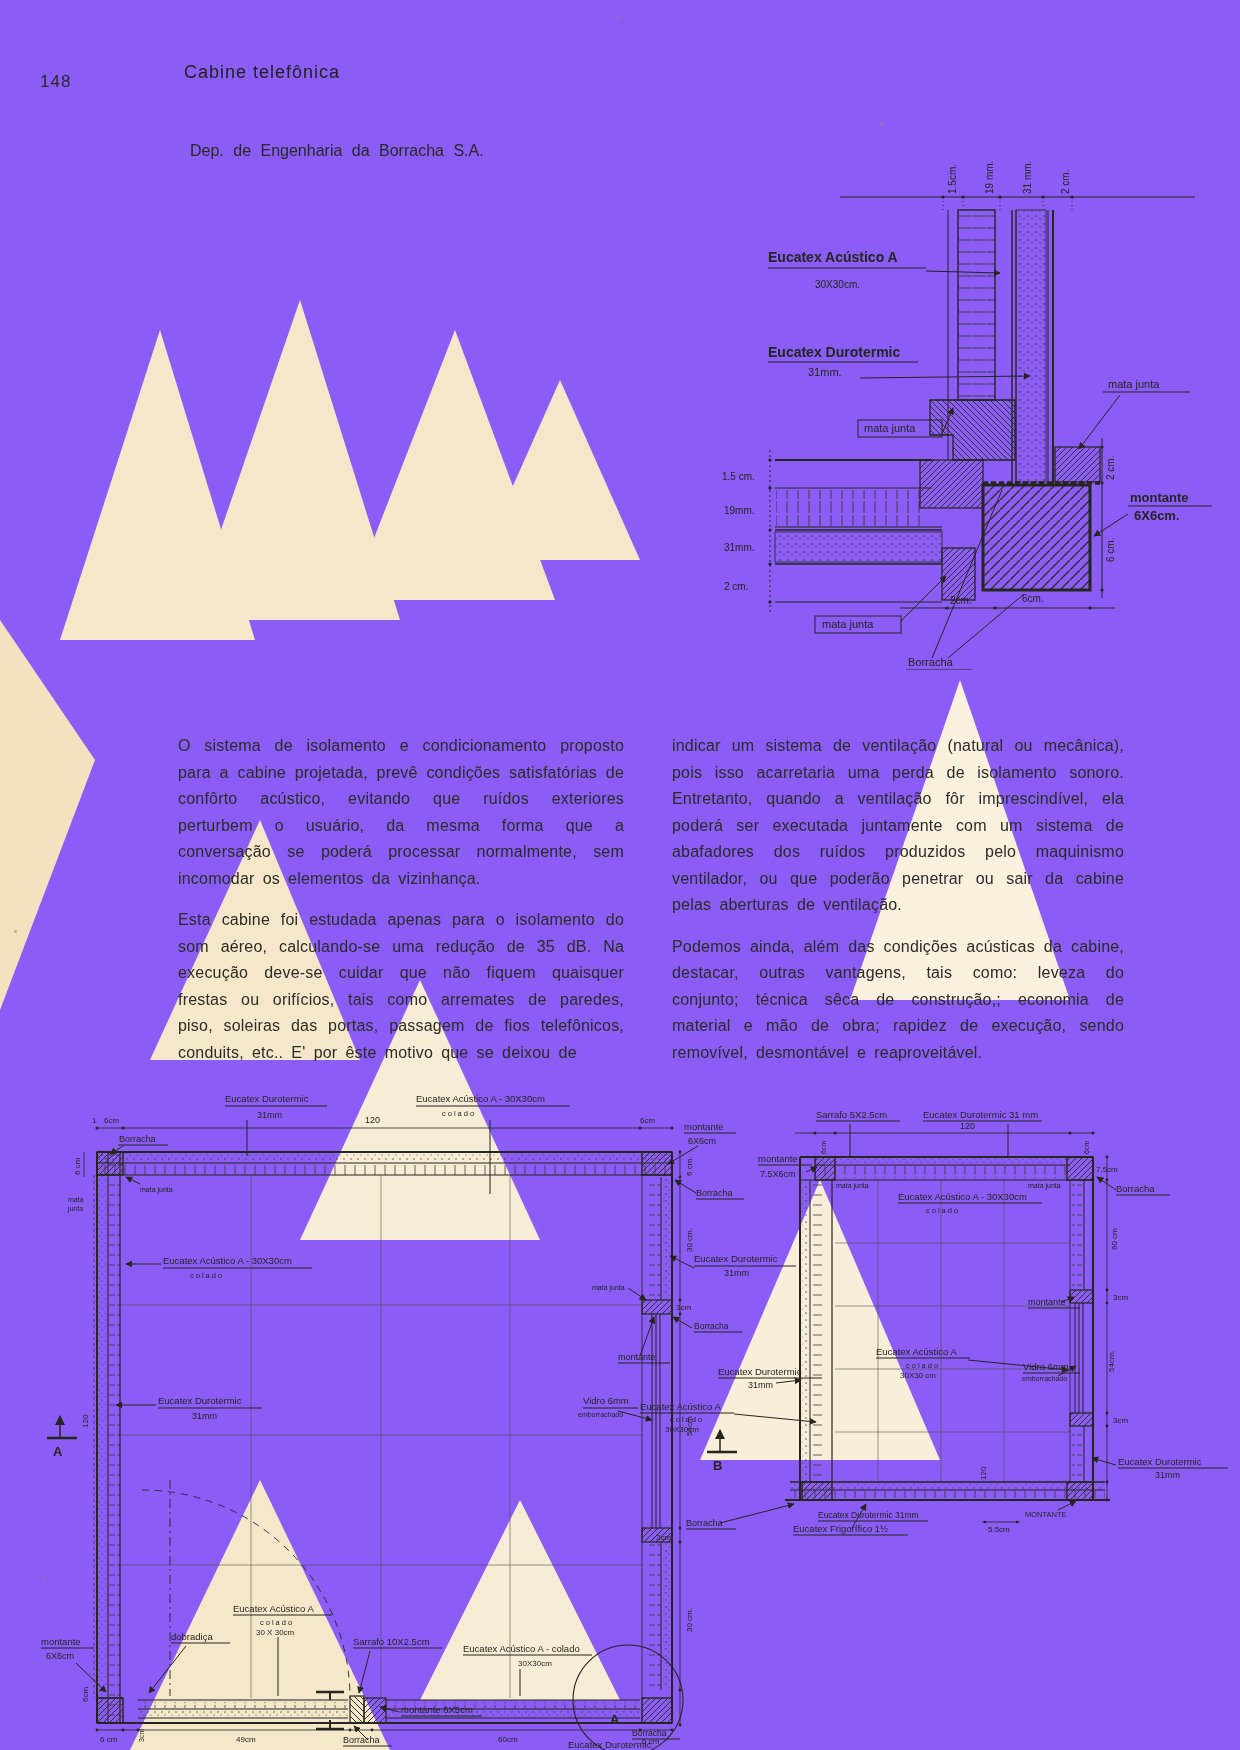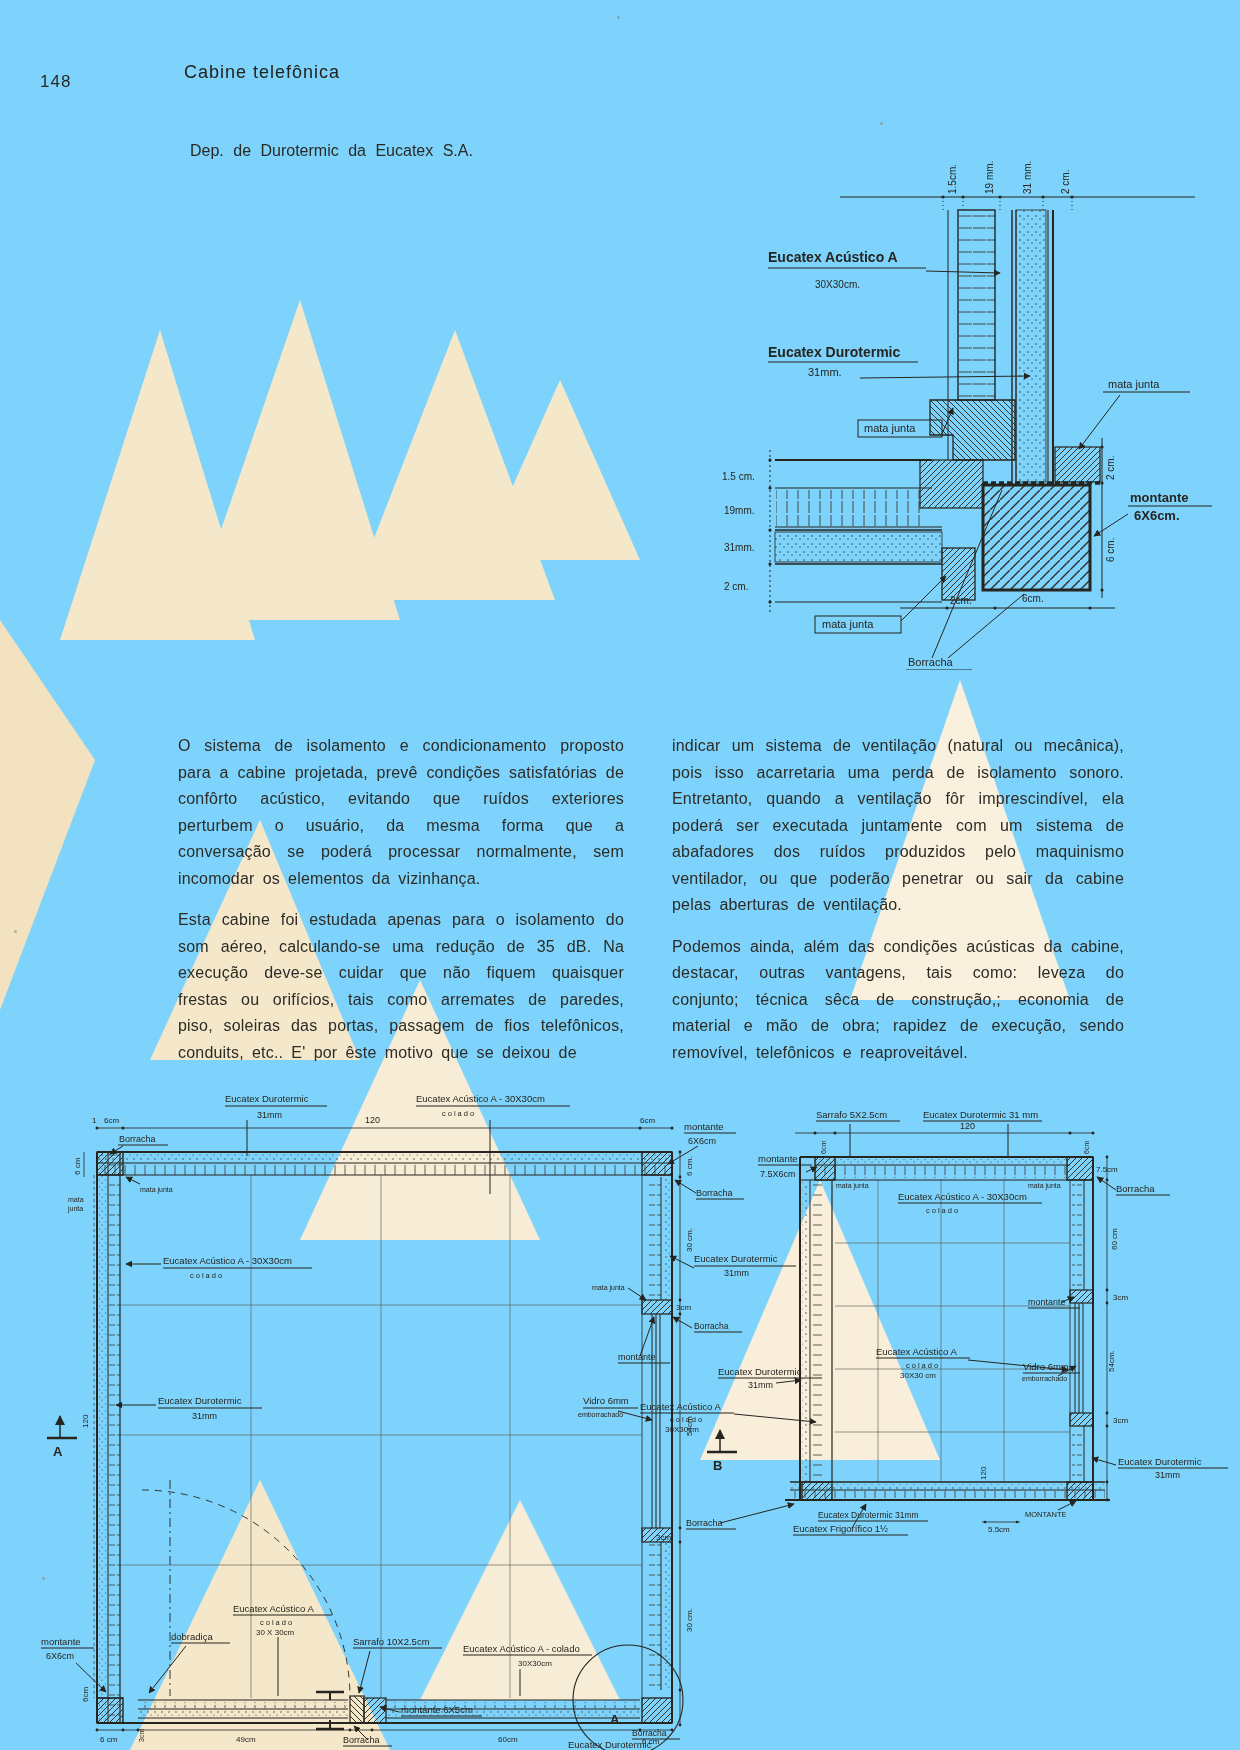--- a/index.html
+++ b/index.html
@@ -1,16 +1,16 @@
 <!DOCTYPE html>
 <html><head>
 <meta charset="utf-8">
 <style>
   html,body{margin:0;padding:0;background:#d8d4c9;}
-  .page{position:relative;width:1240px;height:1750px;background:#7dd3fc;overflow:hidden;
+  .page{position:relative;width:1240px;height:1750px;background:#8b5cf6;overflow:hidden;
         font-family:"Liberation Sans",sans-serif;color:#26251f;}
   .abs{position:absolute;}
   
   .pagenum{position:absolute;left:40px;top:72px;font-size:17px;letter-spacing:1px;color:#2a2925;}
   .title{position:absolute;left:184px;top:62px;font-size:18px;font-weight:normal;letter-spacing:1px;color:#23221e;}
   .subtitle{position:absolute;left:190px;top:142px;font-size:16px;word-spacing:5px;color:#2a2925;}
   
   .col{position:absolute;top:733px;font-size:16px;line-height:26.5px;text-align:justify;
        word-spacing:3.5px;letter-spacing:.2px;color:#2c2b26;}
   .col p{margin:0 0 15px 0;}
@@ -44,21 +44,21 @@
     </g>
   </svg>
 
   <div class="speck" style="left:617px;top:16px"></div>
   <div class="speck" style="left:880px;top:122px"></div>
   <div class="speck" style="left:14px;top:930px"></div>
   <div class="speck" style="left:42px;top:1577px"></div>
 
   <div class="pagenum">148</div>
   <div class="title">Cabine telefônica</div>
-  <div class="subtitle">Dep. de Durotermic da Eucatex S.A.</div>
+  <div class="subtitle">Dep. de Engenharia da Borracha S.A.</div>
 
   <svg class="abs" style="left:650px;top:150px" width="590" height="520" viewBox="0 0 590 520">
     <defs>
       <pattern id="ticksVD" width="11" height="14" patternUnits="userSpaceOnUse">
           <line x1="5" y1="1" x2="5" y2="13" stroke="#3a392f" stroke-width="0.9"></line>
         </pattern>
       <pattern id="ticksHD" width="14" height="12" patternUnits="userSpaceOnUse">
           <line x1="1" y1="6" x2="19" y2="6" stroke="#3a392f" stroke-width="0.9"></line>
         </pattern>
       <pattern id="stipD" width="8" height="8" patternUnits="userSpaceOnUse">
@@ -189,21 +189,21 @@
     <text class="t10" x="300" y="454">2cm.</text>
     <text class="t10" x="372" y="452">6cm.</text>
   </svg>
 
   <div class="col col-left">
     <p>O sistema de isolamento e condicionamento proposto para a cabine projetada, prevê condições satisfatórias de confôrto acústico, evitando que ruídos exteriores perturbem o usuário, da mesma forma que a conversação se poderá processar normalmente, sem incomodar os elementos da vizinhança.</p>
     <p>Esta cabine foi estudada apenas para o isolamento do som aéreo, calculando-se uma redução de 35 dB. Na execução deve-se cuidar que não fiquem quaisquer frestas ou orifícios, tais como arremates de paredes, piso, soleiras das portas, passagem de fios telefônicos, conduits, etc.. E' por êste motivo que se deixou de</p>
   </div>
   <div class="col col-right">
     <p>indicar um sistema de ventilação (natural ou mecânica), pois isso acarretaria uma perda de isolamento sonoro. Entretanto, quando a ventilação fôr imprescindível, ela poderá ser executada juntamente com um sistema de abafadores dos ruídos produzidos pelo maquinismo ventilador, ou que poderão penetrar ou sair da cabine pelas aberturas de ventilação.</p>
-    <p>Podemos ainda, além das condições acústicas da cabine, destacar, outras vantagens, tais como: leveza do conjunto; técnica sêca de construção,; economia de material e mão de obra; rapidez de execução, sendo removível, telefônicos e reaproveitável.</p>
+    <p>Podemos ainda, além das condições acústicas da cabine, destacar, outras vantagens, tais como: leveza do conjunto; técnica sêca de construção,; economia de material e mão de obra; rapidez de execução, sendo removível, desmontável e reaproveitável.</p>
   </div>
 
   <svg class="abs" style="left:20px;top:1080px" width="1220" height="670" viewBox="0 0 1220 670">
     <defs>
       <pattern id="ticksVB" width="10" height="12" patternUnits="userSpaceOnUse">
           <line x1="5" y1="1" x2="5" y2="11" stroke="#3a392f" stroke-width="0.8"></line>
         </pattern>
       <pattern id="ticksHB" width="12" height="10" patternUnits="userSpaceOnUse">
           <line x1="1" y1="5" x2="11" y2="5" stroke="#3a392f" stroke-width="0.8"></line>
         </pattern>

